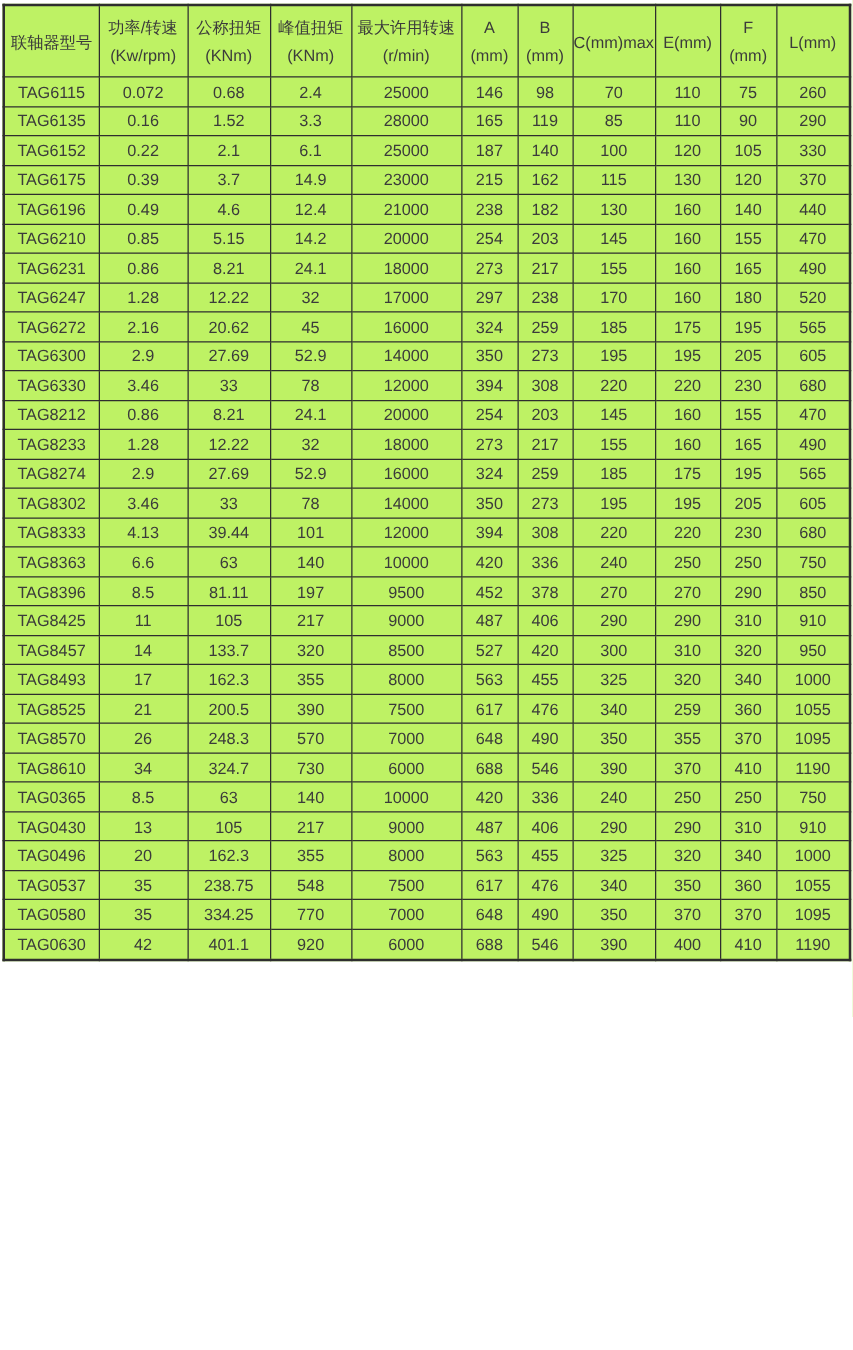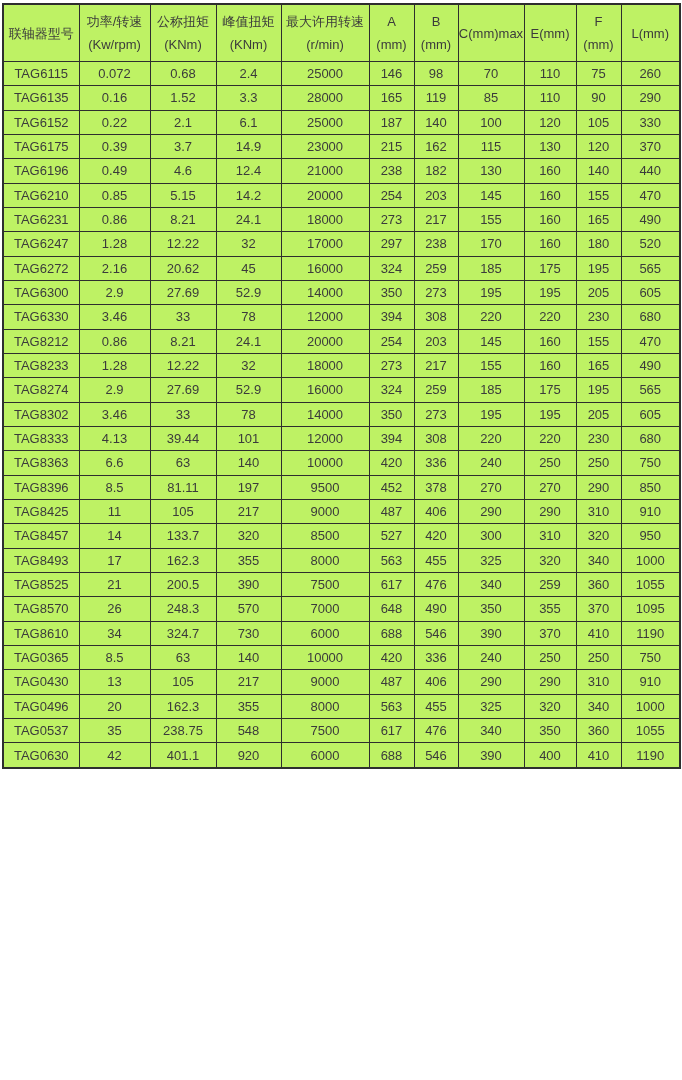--- a/index.html
+++ b/index.html
@@ -464,20 +464,33 @@
           <td>548</td>
           <td>7500</td>
           <td>617</td>
           <td>476</td>
           <td>340</td>
           <td>350</td>
           <td>360</td>
           <td>1055</td>
         </tr>
         <tr>
+          <td>TAG0580</td>
+          <td>35</td>
+          <td>334.25</td>
+          <td>770</td>
+          <td>7000</td>
+          <td>648</td>
+          <td>490</td>
+          <td>350</td>
+          <td>370</td>
+          <td>370</td>
+          <td>1095</td>
+        </tr>
+        <tr>
           <td>TAG0630</td>
           <td>42</td>
           <td>401.1</td>
           <td>920</td>
           <td>6000</td>
           <td>688</td>
           <td>546</td>
           <td>390</td>
           <td>400</td>
           <td>410</td>

